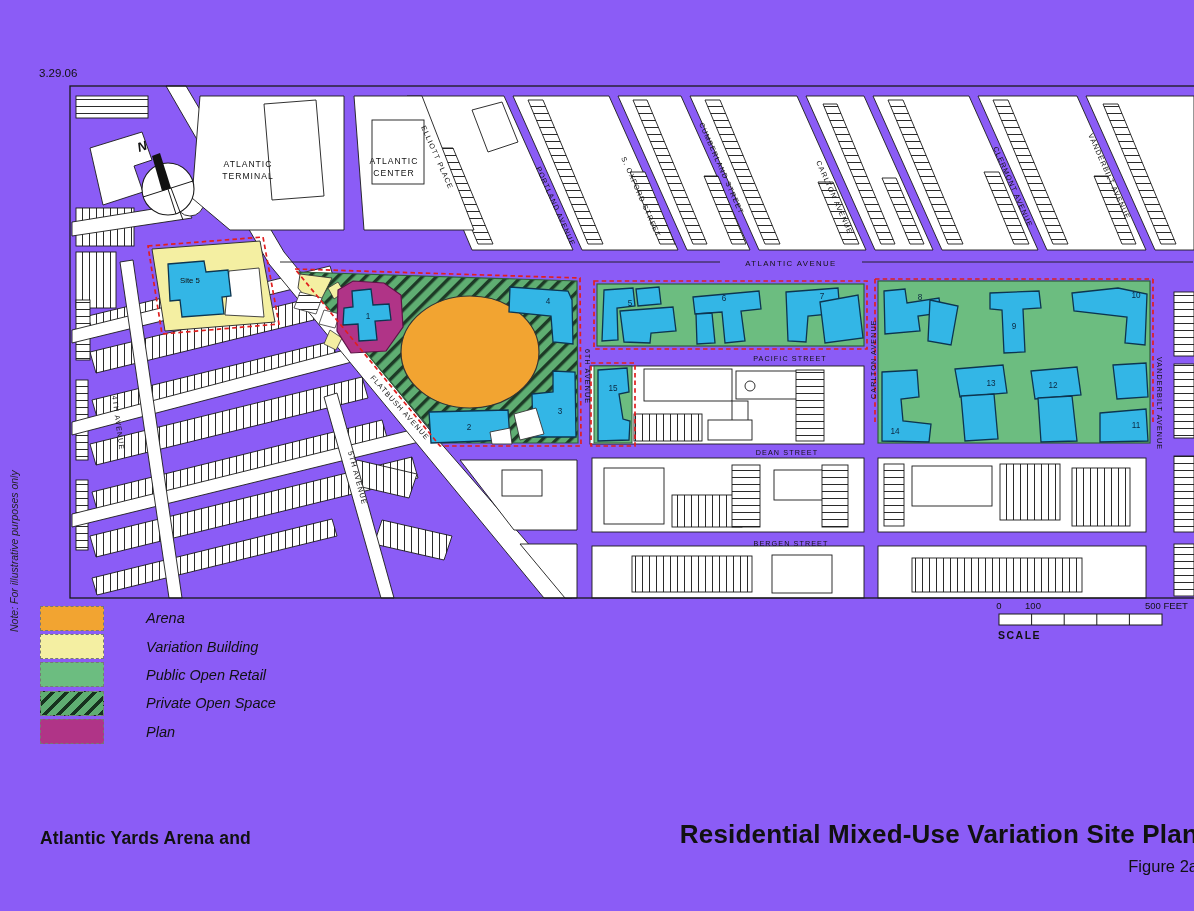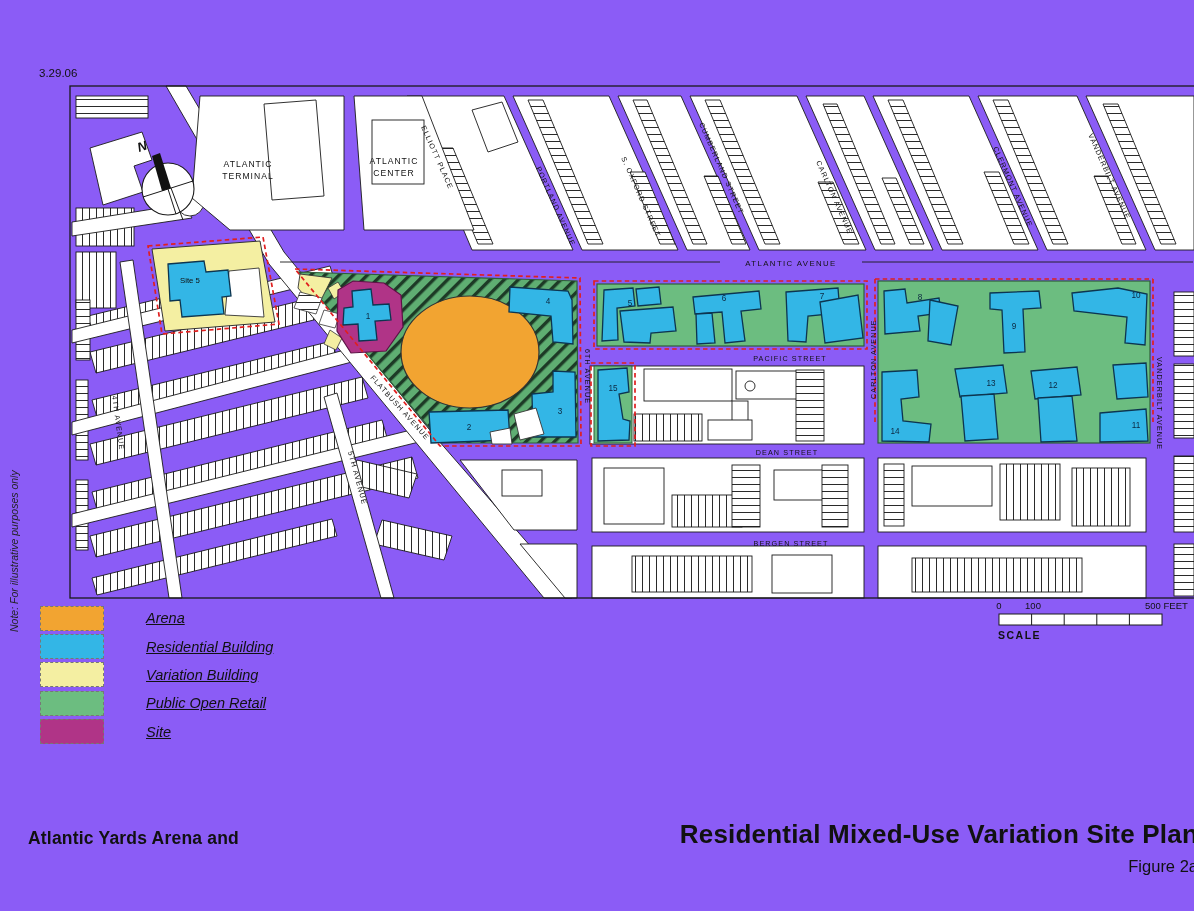--- a/index.html
+++ b/index.html
@@ -29,22 +29,22 @@
   .sw{width:64px;height:25px;border:1.4px dashed #777;box-sizing:border-box;flex:0 0 auto;}
   .sw-arena{background:var(--arena);}
   .sw-residential{background:var(--residential);}
   .sw-commercial{background:var(--commercial);}
   .sw-public{background:var(--public-open-space);}
   .sw-private{background:
      repeating-linear-gradient(135deg, rgba(0,0,0,0) 0 6.5px, #17331f 6.5px 10px),
      var(--private-open-space-base);}
   .sw-hotel{background:var(--hotel);}
   .sw-retail{width:64px;height:0;border:none;border-top:3.5px dashed var(--street-level-retail);}
-  .lg-label{margin-left:42px;font-style:italic;font-size:14.5px;color:#111;white-space:nowrap;text-decoration:underline;}
-  .project-title{position:absolute;left:28px;top:827px;font-weight:bold;font-size:17.5px;
+  .lg-label{margin-left:42px;font-style:italic;font-size:14.5px;color:#111;white-space:nowrap;}
+  .project-title{position:absolute;left:40px;top:827px;font-weight:bold;font-size:17.5px;
                  line-height:1.32;letter-spacing:.2px;}
   .fig-block{position:absolute;right:28px;top:819px;text-align:right;}
   .fig-title{font-weight:bold;font-size:26px;letter-spacing:.2px;}
   .fig-num{font-size:16.5px;margin-top:7px;}
 </style>
 </head>
 <body>
 
 <div class="page">
 
@@ -291,34 +291,34 @@
     </g>
   </svg>
 
   
   <div class="legend">
     <div class="lg-row">
       <span class="sw sw-arena"></span>
       <span class="lg-label">Arena</span>
     </div>
     <div class="lg-row">
-      <span class="sw sw-residential"></span>
-      <span class="lg-label">Residential Building</span>
-    </div>
-    <div class="lg-row">
       <span class="sw sw-commercial"></span>
       <span class="lg-label">Variation Building</span>
     </div>
     <div class="lg-row">
       <span class="sw sw-public"></span>
       <span class="lg-label">Public Open Retail</span>
     </div>
     <div class="lg-row">
+      <span class="sw sw-private"></span>
+      <span class="lg-label">Private Open Space</span>
+    </div>
+    <div class="lg-row">
       <span class="sw sw-hotel"></span>
-      <span class="lg-label">Site</span>
+      <span class="lg-label">Plan</span>
     </div>
   </div>
 
   
   <div class="project-title">
     <div>Atlantic Yards Arena and</div>
   </div>
   <div class="fig-block">
     <div class="fig-title">Residential Mixed-Use Variation Site Plan</div>
     <div class="fig-num">Figure 2a</div>

